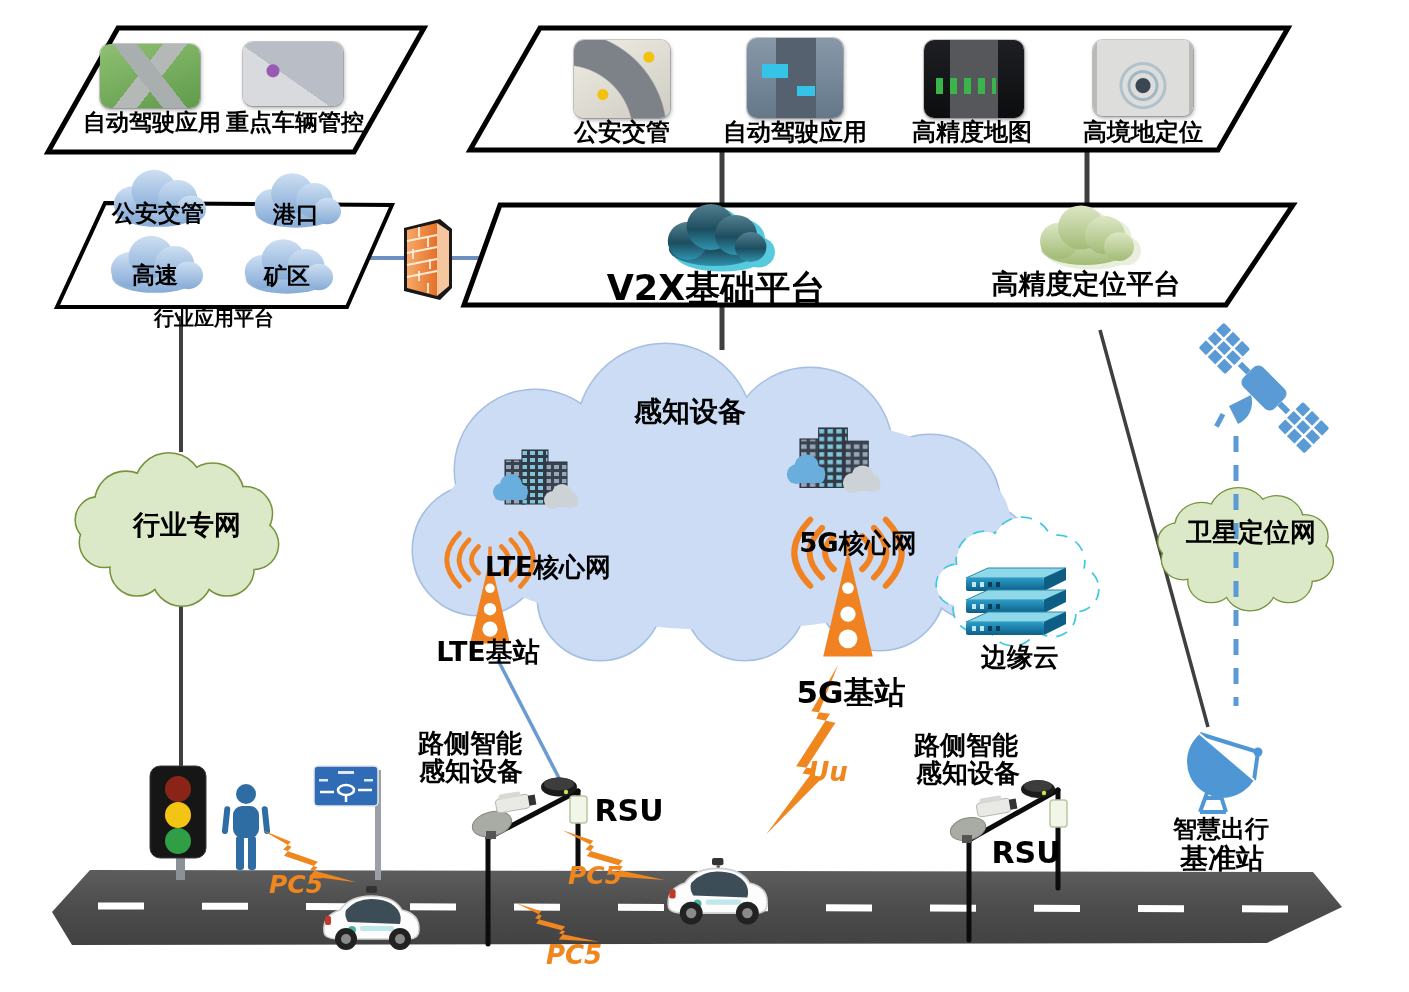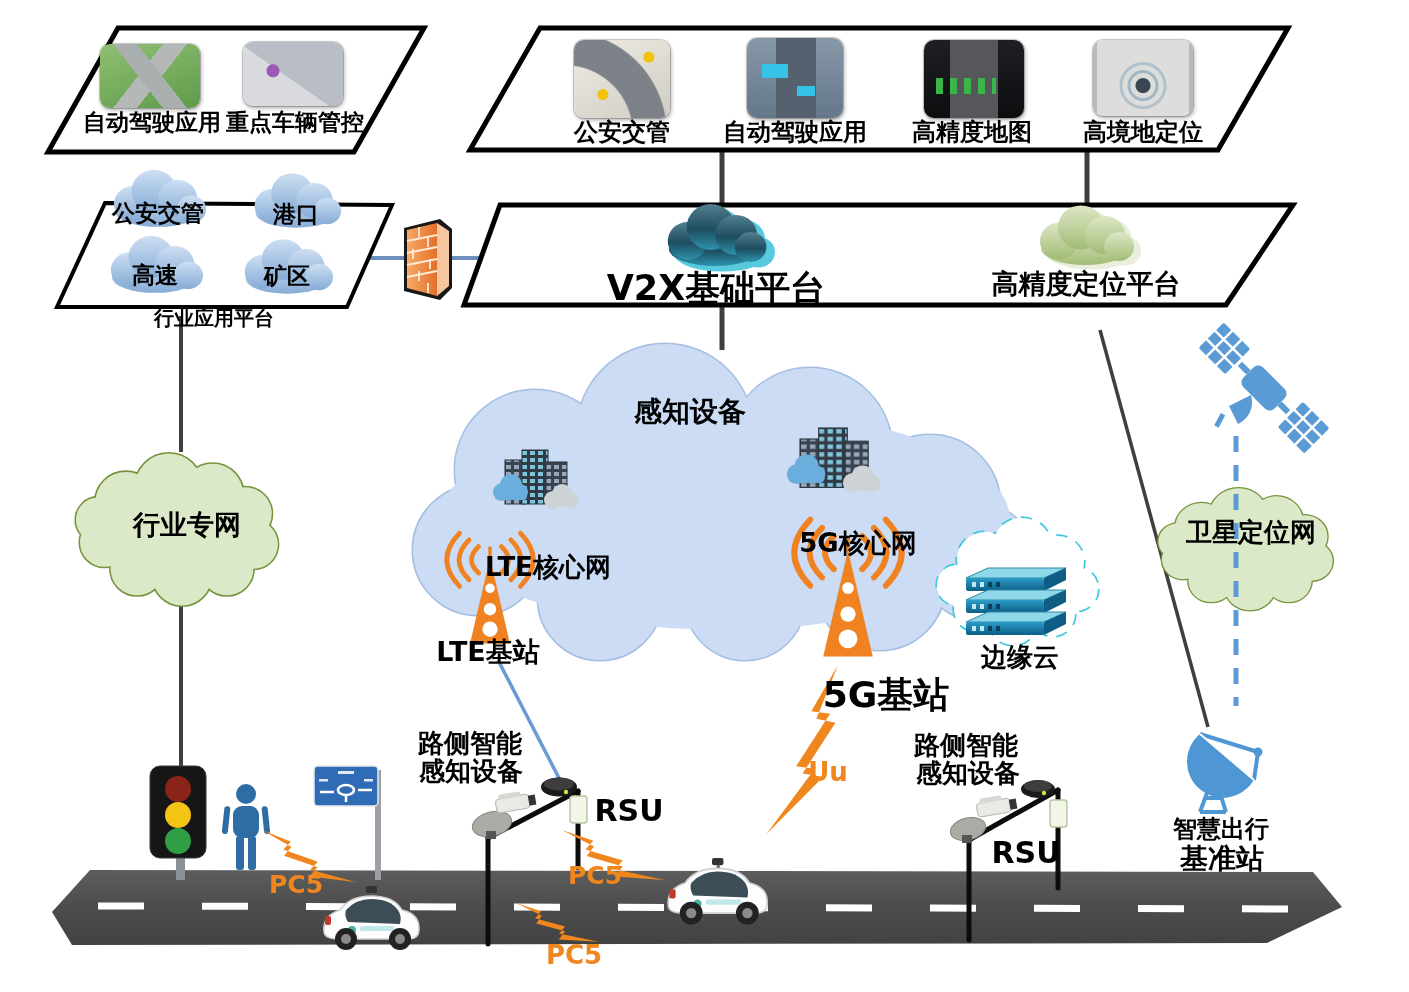--- a/index.html
+++ b/index.html
@@ -1,21 +1,21 @@
 <!DOCTYPE html>
 <html><head>
 <meta charset="utf-8">
 <style>
   html,body{margin:0;padding:0;background:#fff;}
   #stage{position:relative;width:1409px;height:992px;background:#ffffff;overflow:hidden;
          font-family:"DejaVu Sans","Liberation Sans",sans-serif;}
   #scene{position:absolute;left:0;top:0;}
   .lbl{position:absolute;transform:translateX(-50%);font-weight:900;color:#000;
        white-space:nowrap;line-height:1.1;z-index:5;}
-  .lbl.orange{color:#f0861e;}
+  .lbl.orange{color:#f0861e;font-style:italic;}
   .thumb{position:absolute;border-radius:10px;z-index:4;
          box-shadow:0 0 0 1px rgba(0,0,0,.18), 1px 2px 4px rgba(0,0,0,.35);}
   .t-traffic{background:
      linear-gradient(52deg, rgba(0,0,0,0) 42%, #a9aeae 42% 58%, rgba(0,0,0,0) 58%),
      linear-gradient(-52deg, rgba(0,0,0,0) 42%, #b4b9b8 42% 58%, rgba(0,0,0,0) 58%),
      linear-gradient(160deg,#8fbf72,#5f9b4a);}
   .t-vehicle{background:
      radial-gradient(circle at 30% 45%, #9b59b6 0 6px, rgba(0,0,0,0) 7px),
      linear-gradient(35deg, #d8dade 0 45%, #b9bec6 45% 100%);}
   .t-travel{background:
@@ -424,21 +424,21 @@
 <div class="lbl" style="left:287px;top:264px;font-size:23px">矿区</div>
 <div class="lbl" style="left:214px;top:307px;font-size:20px">行业应用平台</div>
 
 <div class="lbl" style="left:716px;top:269px;font-size:35px">V2X基础平台</div>
 <div class="lbl" style="left:1086px;top:269px;font-size:27px">高精度定位平台</div>
 
 <div class="lbl" style="left:690px;top:397px;font-size:28px">感知设备</div>
 <div class="lbl" style="left:548px;top:553px;font-size:26px">LTE核心网</div>
 <div class="lbl" style="left:858px;top:529px;font-size:26px">5G核心网</div>
 <div class="lbl" style="left:488px;top:637px;font-size:27px">LTE基站</div>
-<div class="lbl" style="left:886px;top:675px;font-size:36px">5G基站</div>
+<div class="lbl" style="left:851px;top:675px;font-size:31px">5G基站</div>
 
 <div class="lbl" style="left:1020px;top:643px;font-size:26px">边缘云</div>
 <div class="lbl" style="left:187px;top:510px;font-size:27px">行业专网</div>
 <div class="lbl" style="left:1251px;top:518px;font-size:26px">卫星定位网</div>
 
 <div class="lbl" style="left:1221px;top:816px;font-size:24px">智慧出行</div>
 <div class="lbl" style="left:1222px;top:844px;font-size:28px">基准站</div>
 
 <div class="lbl" style="left:470px;top:729px;font-size:26px">路侧智能</div>
 <div class="lbl" style="left:471px;top:757px;font-size:26px">感知设备</div>

